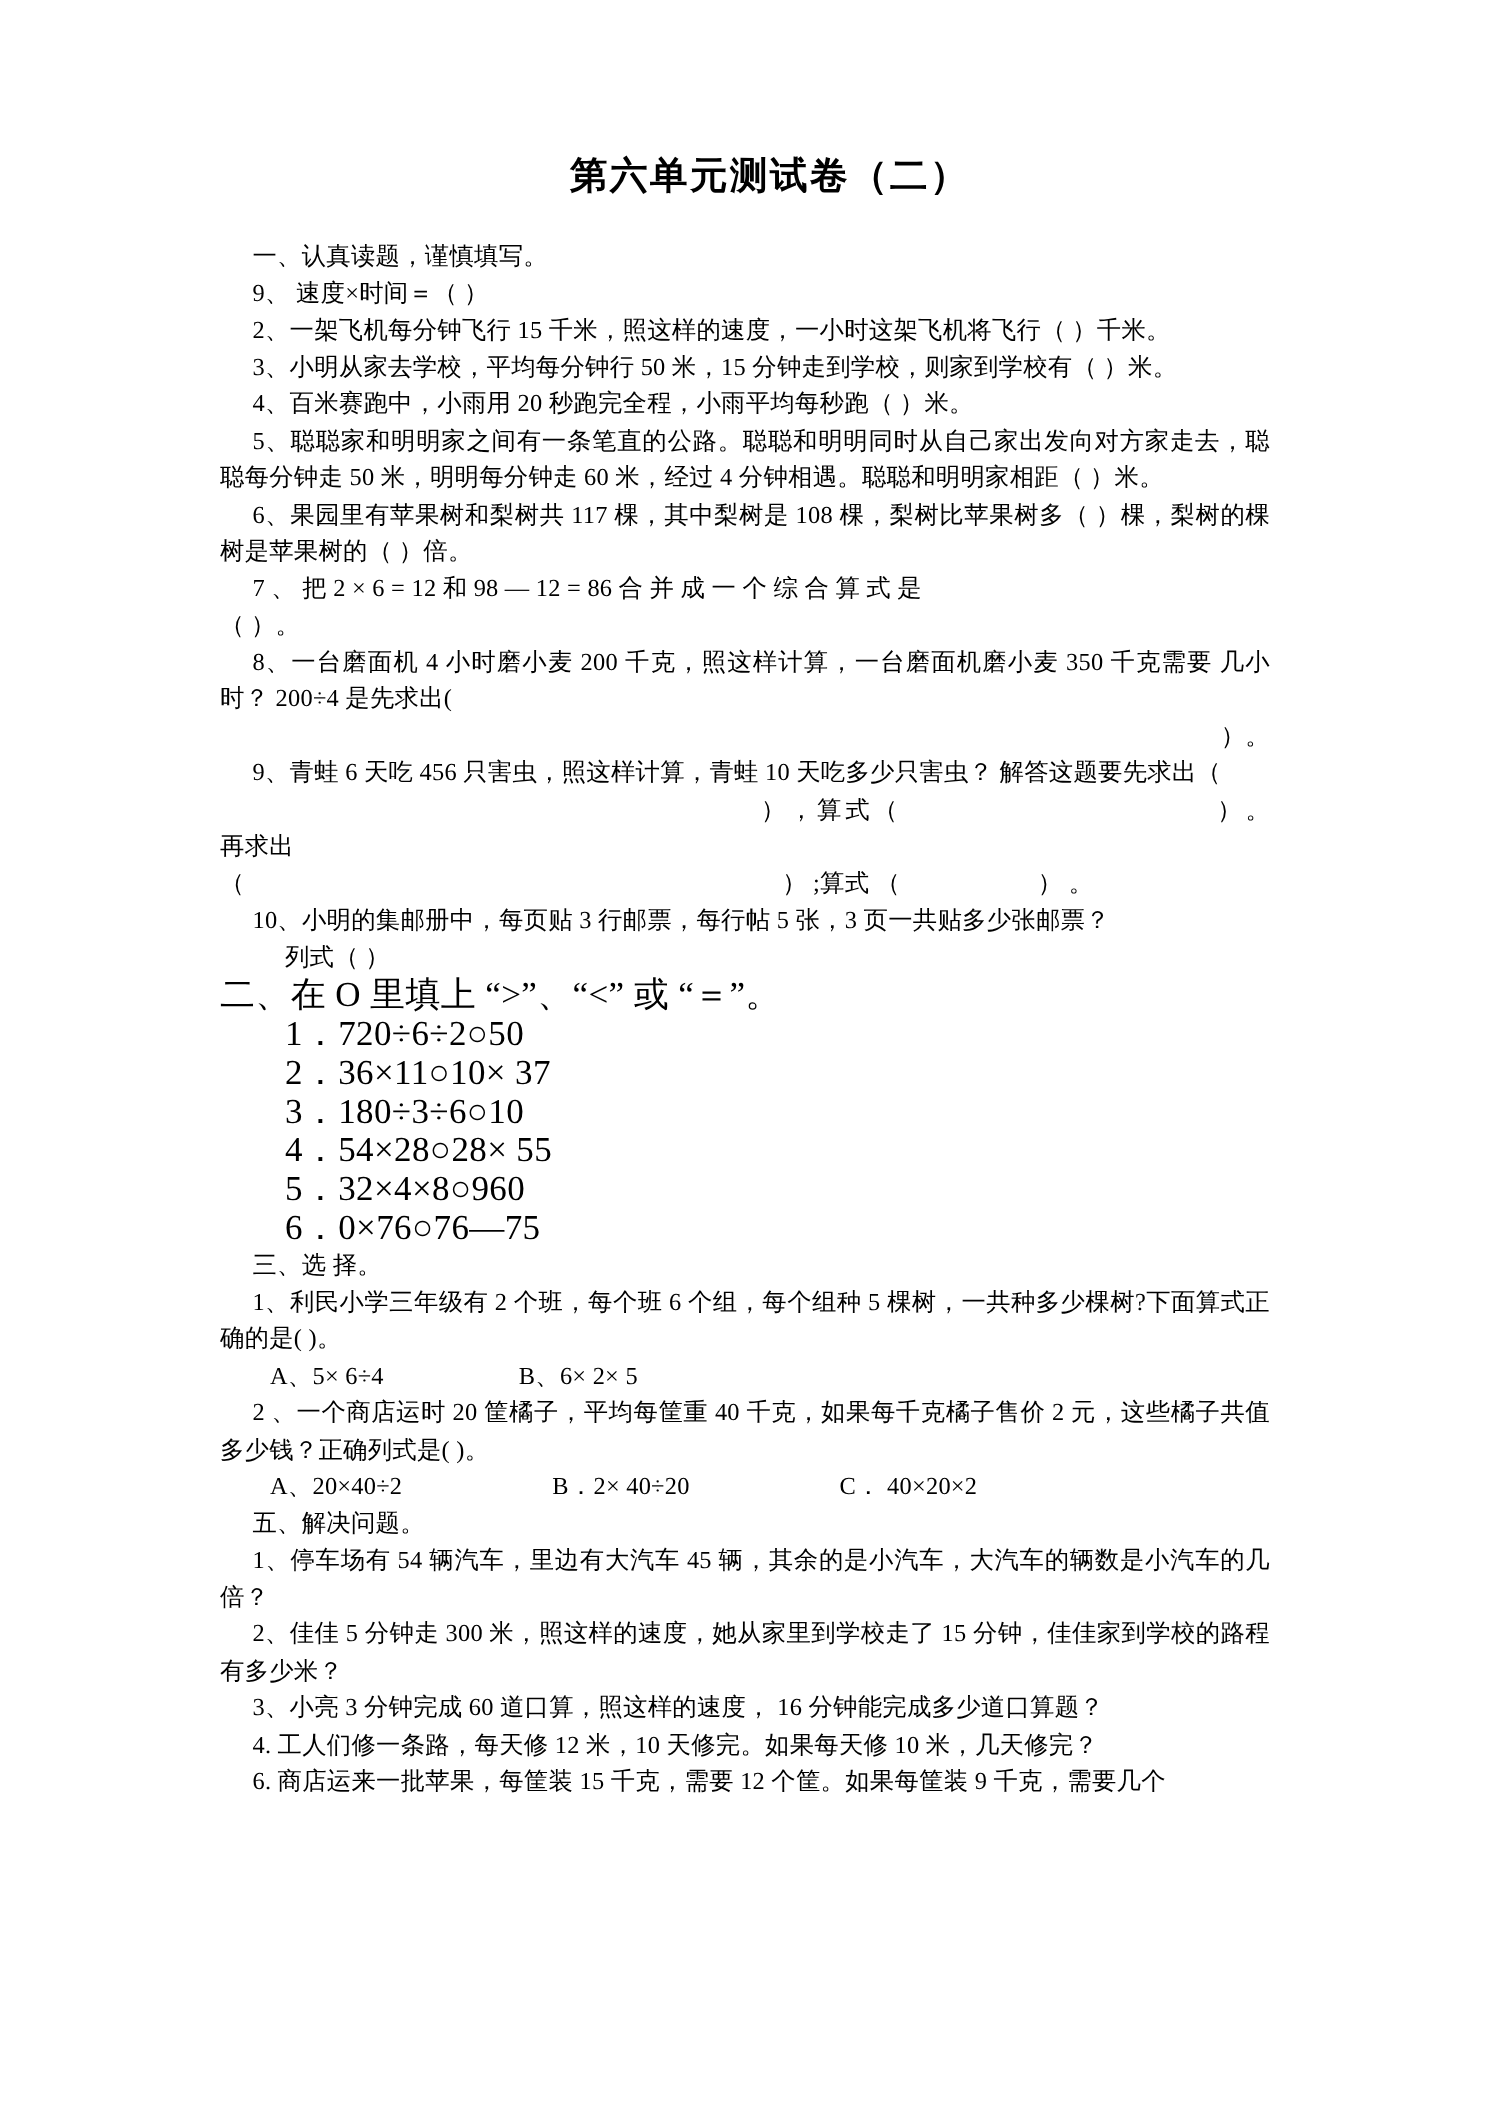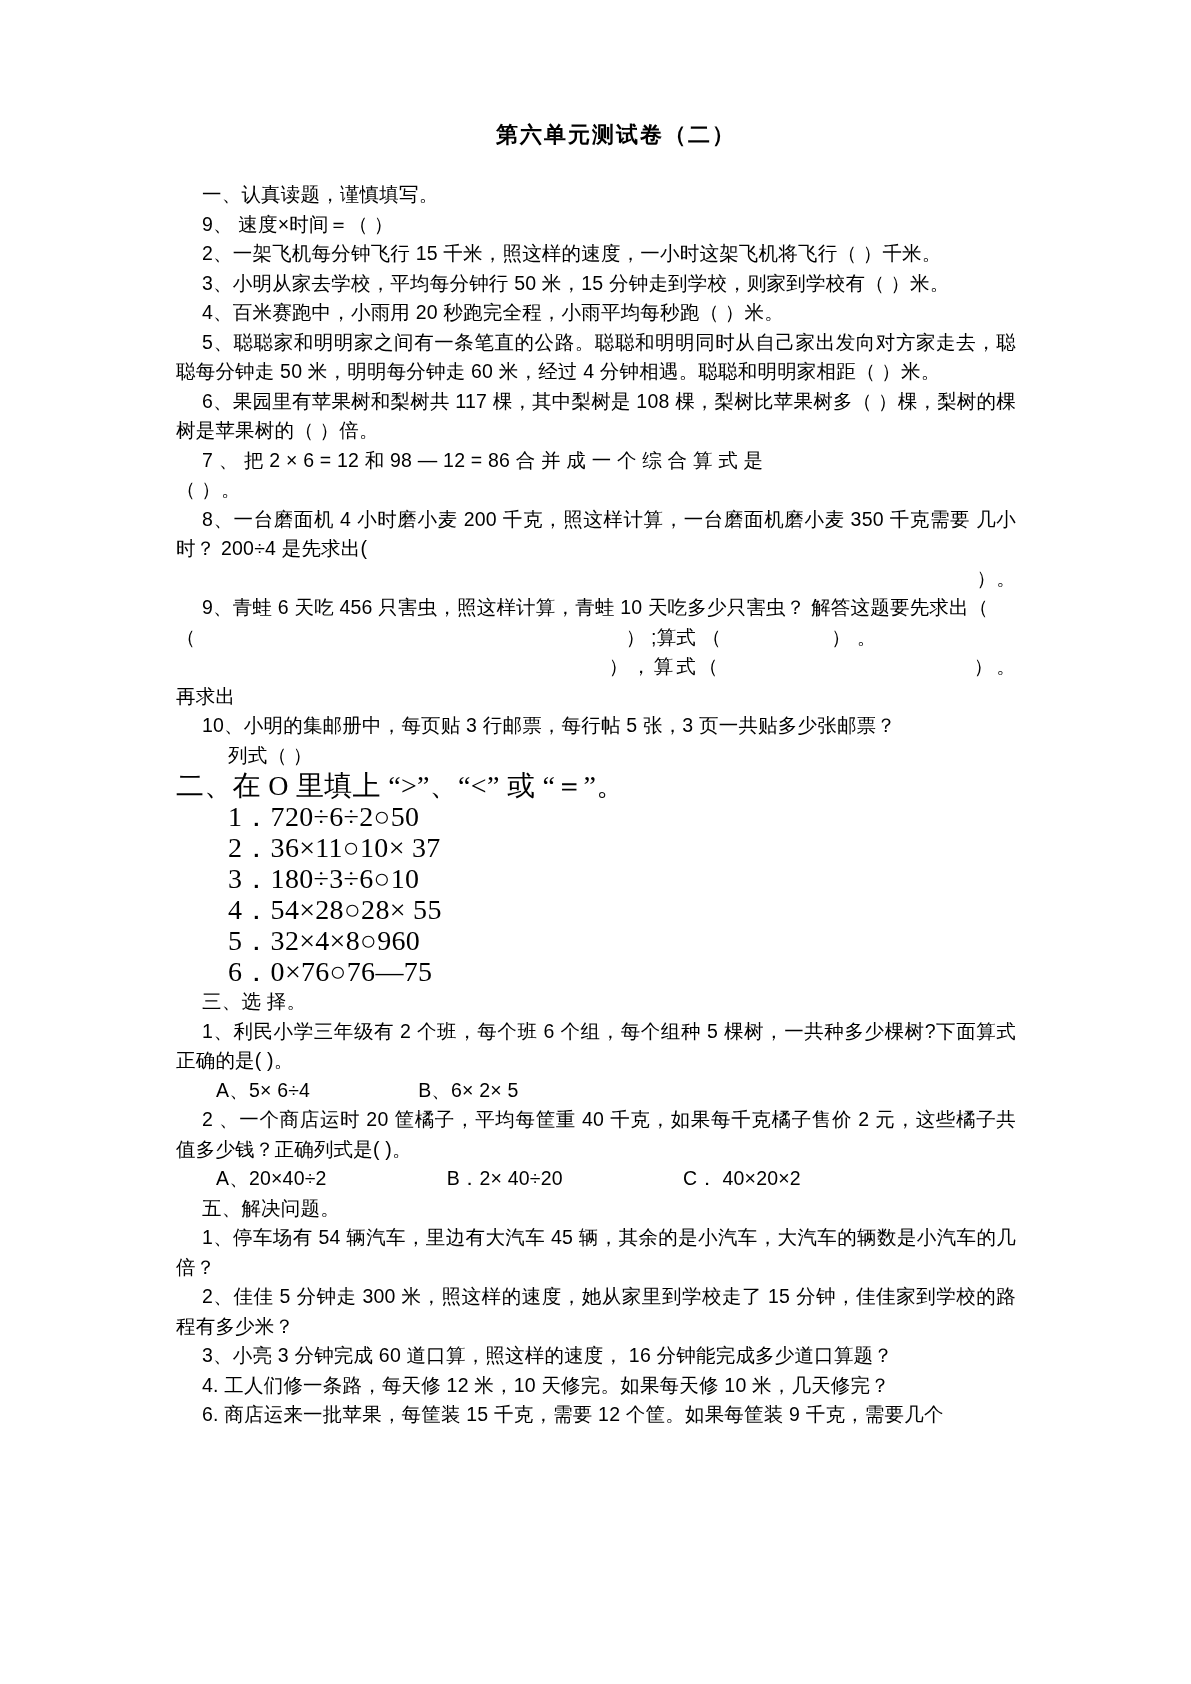--- a/index.html
+++ b/index.html
@@ -20,30 +20,30 @@
   .content {
     position: absolute;
     left: 176px;
     top: 120px;
     width: 840px;
   }
 
   .doc-title {
     text-align: center;
     font-family: "DejaVu Serif", "Liberation Serif", serif;
-    font-size: 22px;
+    font-size: 30px;
     font-weight: bold;
     letter-spacing: 2px;
     margin: 0 0 30px 0;
     padding-left: 40px;
   }
 
   
   .hw {
-    font-family: Liberation Sans, sans-serif;
+    font-family: Liberation Serif, serif;
     font-size: 19.5px;
     line-height: 29.5px;
     letter-spacing: 0.2px;
     font-weight: 500;
     text-align: justify;
     text-justify: inter-character;
   }
 
   
   .sf {
@@ -104,24 +104,24 @@
       <p class="q spread">6、果园里有苹果树和梨树共 117 棵，其中梨树是 108 棵，梨树比苹果树多（  ）棵，梨树的棵树是苹果树的（    ）倍。</p>
 
       <p class="q spread">7 、 把 2 × 6 = 12 和 98 — 12 = 86 合 并 成 一 个 综 合 算 式 是</p>
       <p class="q noindent">（                                      ）。</p>
 
       <p class="q spread">8、一台磨面机 4 小时磨小麦 200 千克，照这样计算，一台磨面机磨小麦 350 千克需要 几小时？  200÷4 是先求出(</p>
       <p class="q noindent" style="text-align:right;">）。</p>
 
       <p class="q spread">9、青蛙 6 天吃 456 只害虫，照这样计算，青蛙 10 天吃多少只害虫？ 解答这题要先求出（</p>
       <p class="q noindent">
-        <span>（</span><span class="blank-xl"></span><span>） ;算式   （</span><span class="blank-m"></span><span>）  。</span>
+        <span class="blank-xl"></span><span>），算式（</span><span class="blank-l"></span><span>）。   再求出</span>
       </p>
       <p class="q noindent">
-        <span class="blank-xl"></span><span>），算式（</span><span class="blank-l"></span><span>）。   再求出</span>
+        <span>（</span><span class="blank-xl"></span><span>） ;算式   （</span><span class="blank-m"></span><span>）  。</span>
       </p>
 
       <p class="q spread">10、小明的集邮册中，每页贴 3 行邮票，每行帖 5 张，3 页一共贴多少张邮票？</p>
       <p class="listnum">列式（                ）</p>
     </div>
 
     <div class="sf">
       <p class="q noindent">二、在 O 里填上 “&gt;”、“&lt;” 或 “＝”。</p>
       <p class="listnum">1．720÷6÷2○50</p>
       <p class="listnum">2．36×11○10×  37</p>

